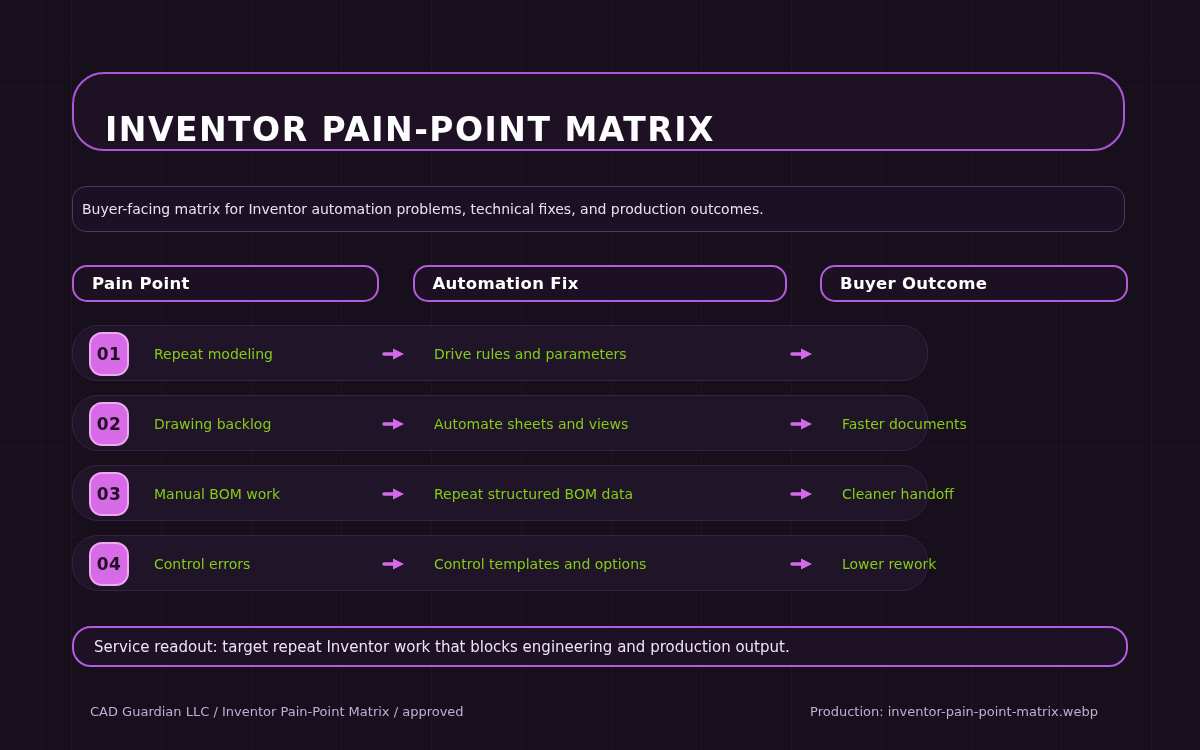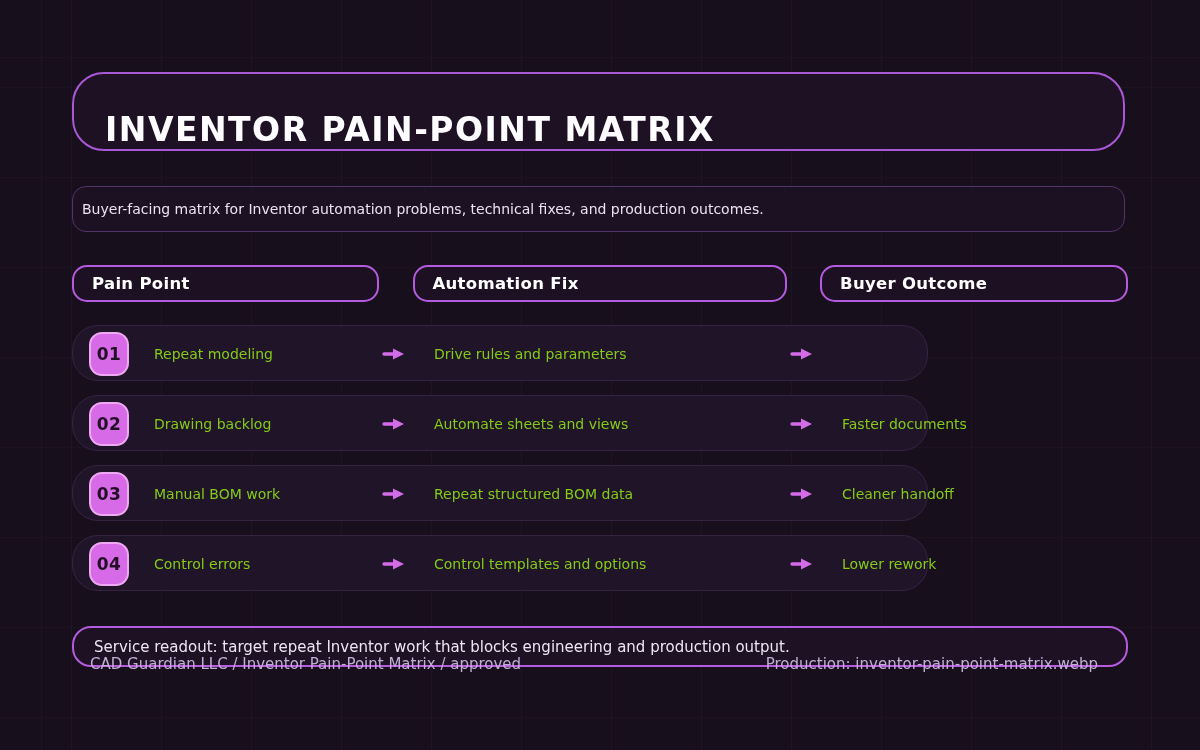--- a/index.html
+++ b/index.html
@@ -110,23 +110,23 @@
     left:72px; top:626px; width:1056px; height:41px;
     border:2px solid var(--accent-bright);
     border-radius:19px;
     background:var(--panel);
     display:flex; align-items:center;
     padding-left:20px;
     font-size:15px; color:#eee5f4;
   }
 
   .footer{
-    left:72px; top:654px; width:1056px; height:20px;
-    display:flex; justify-content:space-between; align-items:center;
-    font-size:15px; color:var(--muted);
+    left:72px; top:699px; width:1056px; height:20px;
+    display:flex; justify-content:space-between; align-items:flex-end;
+    font-size:13px; color:var(--muted);
   }
   .footer .left{padding-left:18px;}
   .footer .right{padding-right:30px;}
 </style>
 </head>
 <body>
 
 <div class="abs title-card">
   <h1>INVENTOR PAIN-POINT MATRIX</h1>
 </div>

